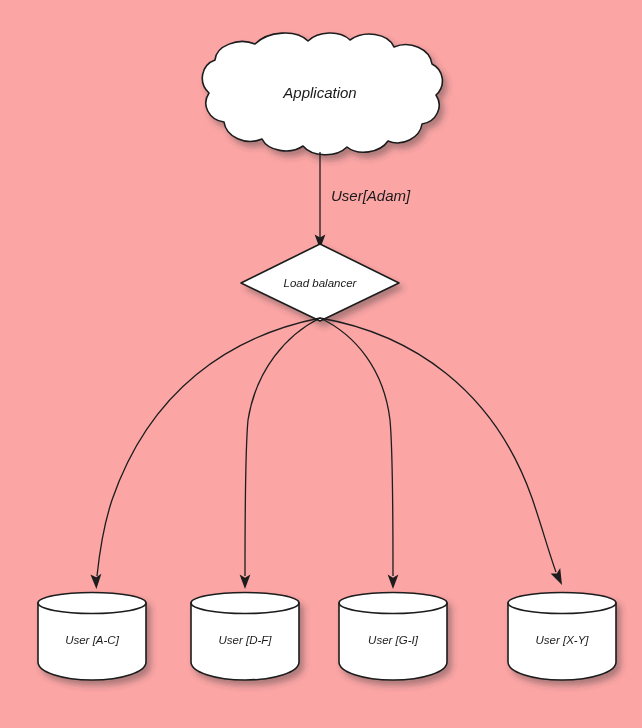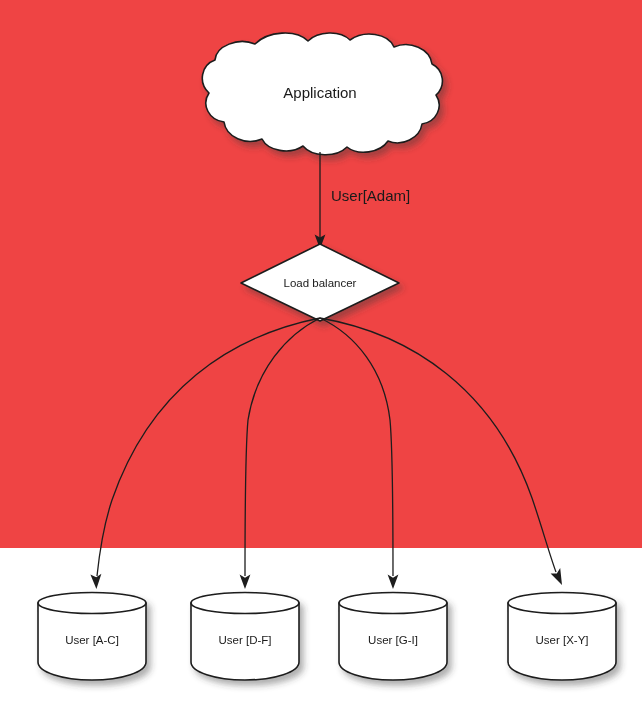--- a/index.html
+++ b/index.html
@@ -10,22 +10,23 @@
   }
   body {
     width: 642px;
     height: 728px;
     overflow: hidden;
     font-family: "Liberation Sans", sans-serif;
   }
   #diagram-root {
     position: relative;
     width: 642px;
-    height: 548px;
-    background: #ef4444;
+    height: 728px;
+    background: #fca5a5;
+    font-style: italic;
   }
   #diagram-svg {
     position: absolute;
     top: 0;
     left: 0;
     width: 642px;
     height: 728px;
     display: block;
   }
   .shape-label {

